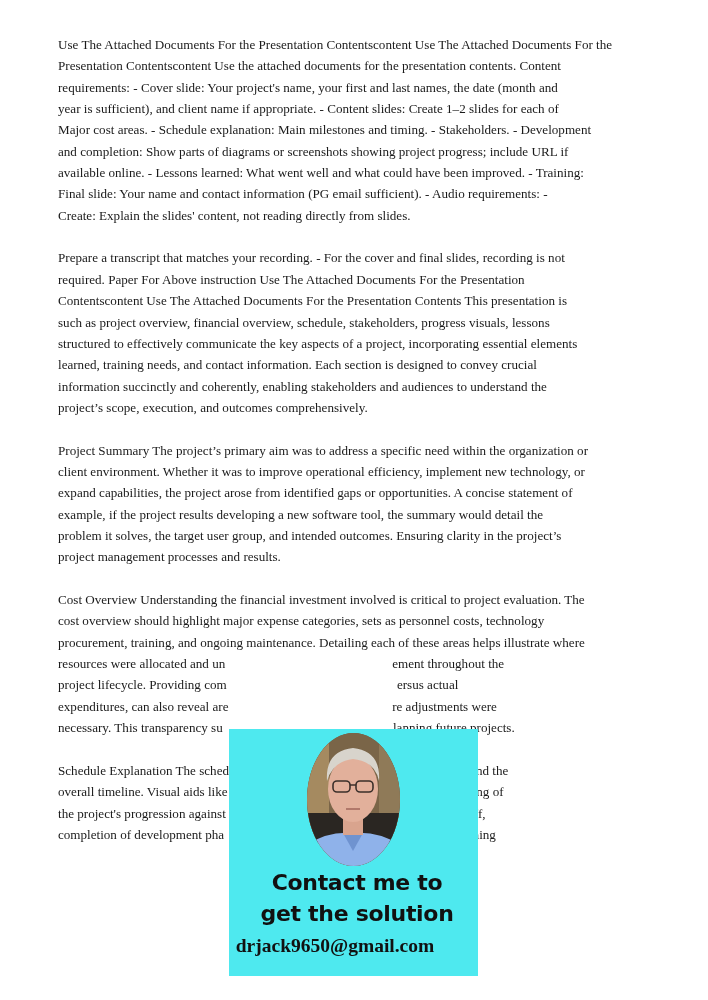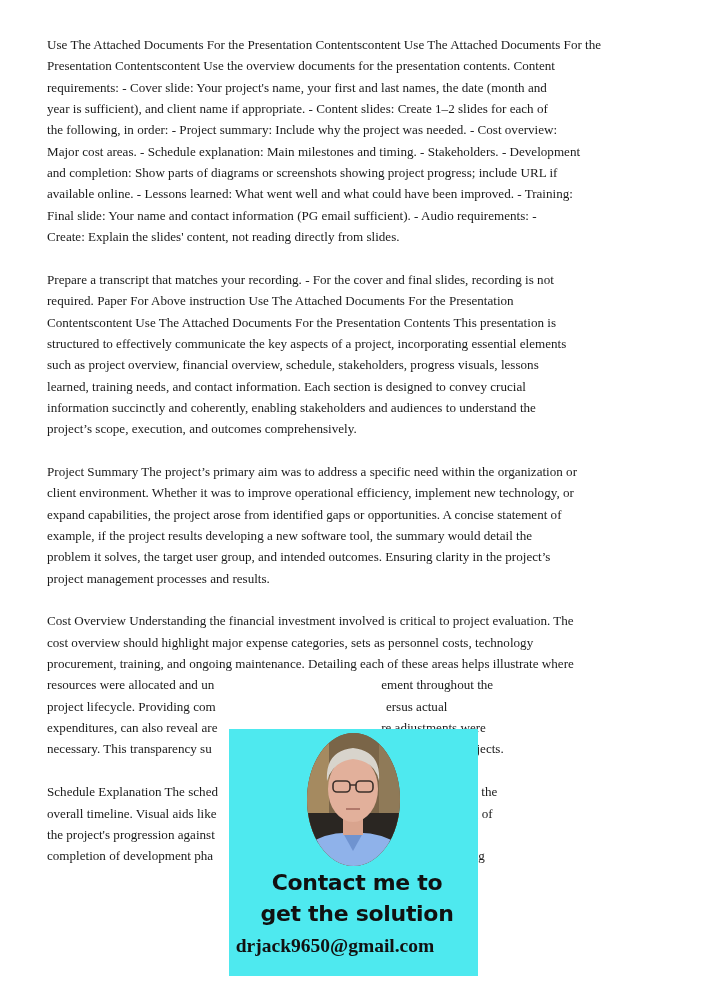--- a/index.html
+++ b/index.html
@@ -10,21 +10,21 @@
   body {
     width: 708px;
     height: 1000px;
     position: relative;
     overflow: hidden;
     font-family: "Liberation Serif", "DejaVu Serif", serif;
     color: #1a1a1a;
   }
   .page {
     position: absolute;
-    left: 47px;
+    left: 58px;
     top: 34px;
     width: 620px;
   }
   .para {
     margin: 0 0 21.4px 0;
   }
   .line {
     display: block;
     font-size: 13.1px;
     line-height: 21.35px;
@@ -77,37 +77,36 @@
     line-height: 26px;
     color: #111111;
   }
 </style>
 </head>
 <body>
 
 <div class="page">
   <div class="para">
     <span class="line">Use The Attached Documents For the Presentation Contentscontent Use The Attached Documents For the</span>
-    <span class="line">Presentation Contentscontent Use the overview documents for the presentation contents. Content</span>
+    <span class="line">Presentation Contentscontent Use the attached documents for the presentation contents. Content</span>
     <span class="line">requirements: - Cover slide: Your project's name, your first and last names, the date (month and</span>
     <span class="line">year is sufficient), and client name if appropriate. - Content slides: Create 1–2 slides for each of</span>
-    <span class="line">the following, in order: - Project summary: Include why the project was needed. - Cost overview:</span>
     <span class="line">Major cost areas. - Schedule explanation: Main milestones and timing. - Stakeholders. - Development</span>
     <span class="line">and completion: Show parts of diagrams or screenshots showing project progress; include URL if</span>
     <span class="line">available online. - Lessons learned: What went well and what could have been improved. - Training:</span>
     <span class="line">Final slide: Your name and contact information (PG email sufficient). - Audio requirements: -</span>
     <span class="line">Create: Explain the slides' content, not reading directly from slides.</span>
   </div>
 
   <div class="para">
     <span class="line">Prepare a transcript that matches your recording. - For the cover and final slides, recording is not</span>
     <span class="line">required. Paper For Above instruction Use The Attached Documents For the Presentation</span>
     <span class="line">Contentscontent Use The Attached Documents For the Presentation Contents This presentation is</span>
+    <span class="line">such as project overview, financial overview, schedule, stakeholders, progress visuals, lessons</span>
     <span class="line">structured to effectively communicate the key aspects of a project, incorporating essential elements</span>
-    <span class="line">such as project overview, financial overview, schedule, stakeholders, progress visuals, lessons</span>
     <span class="line">learned, training needs, and contact information. Each section is designed to convey crucial</span>
     <span class="line">information succinctly and coherently, enabling stakeholders and audiences to understand the</span>
     <span class="line">project’s scope, execution, and outcomes comprehensively.</span>
   </div>
 
   <div class="para">
     <span class="line">Project Summary The project’s primary aim was to address a specific need within the organization or</span>
     <span class="line">client environment. Whether it was to improve operational efficiency, implement new technology, or</span>
     <span class="line">expand capabilities, the project arose from identified gaps or opportunities. A concise statement of</span>
     <span class="line">example, if the project results developing a new software tool, the summary would detail the</span>

